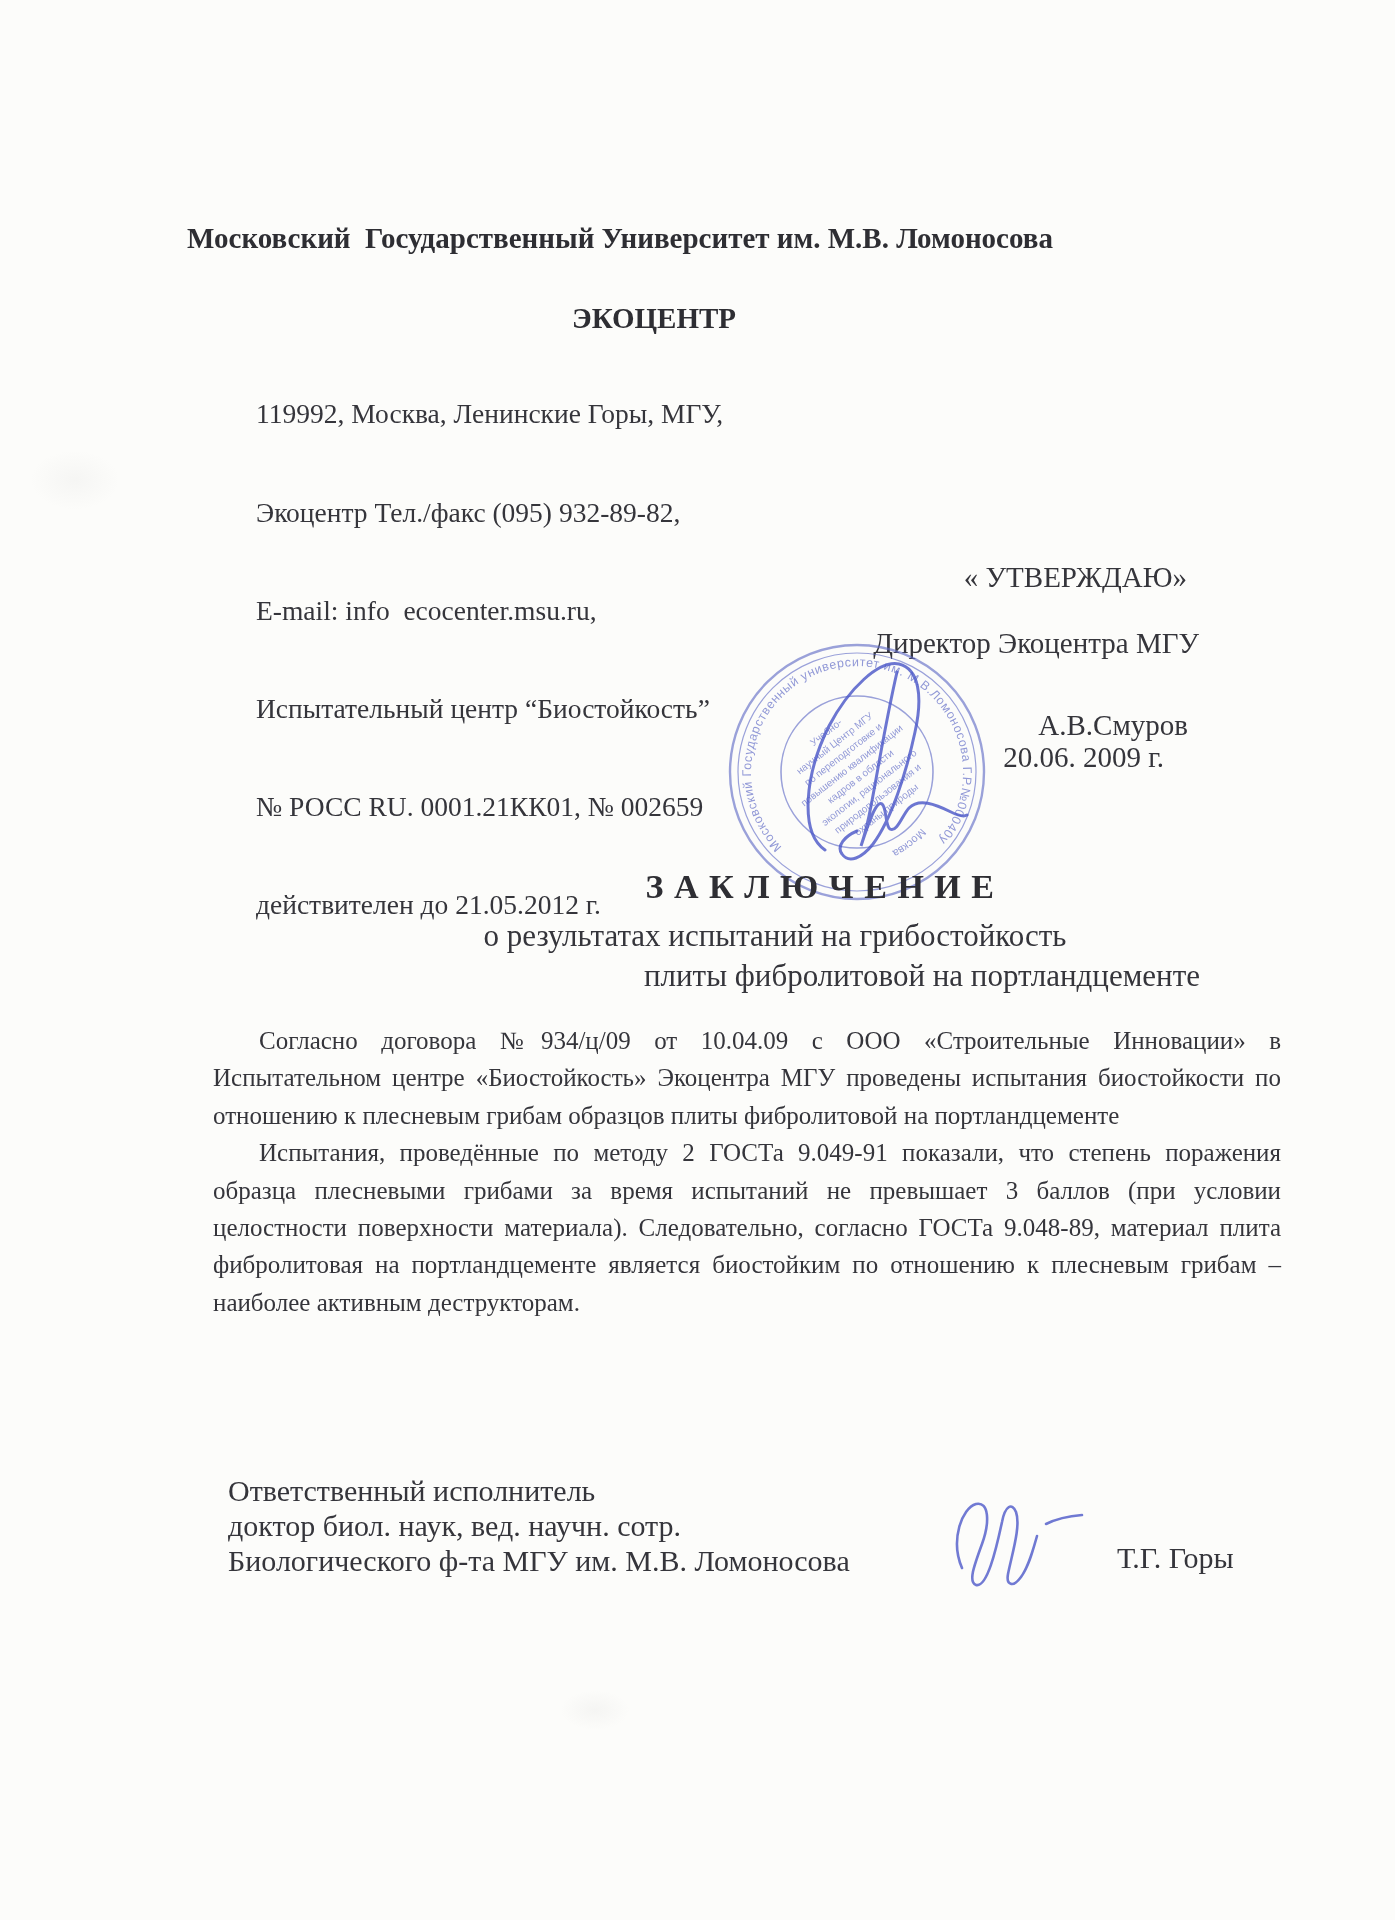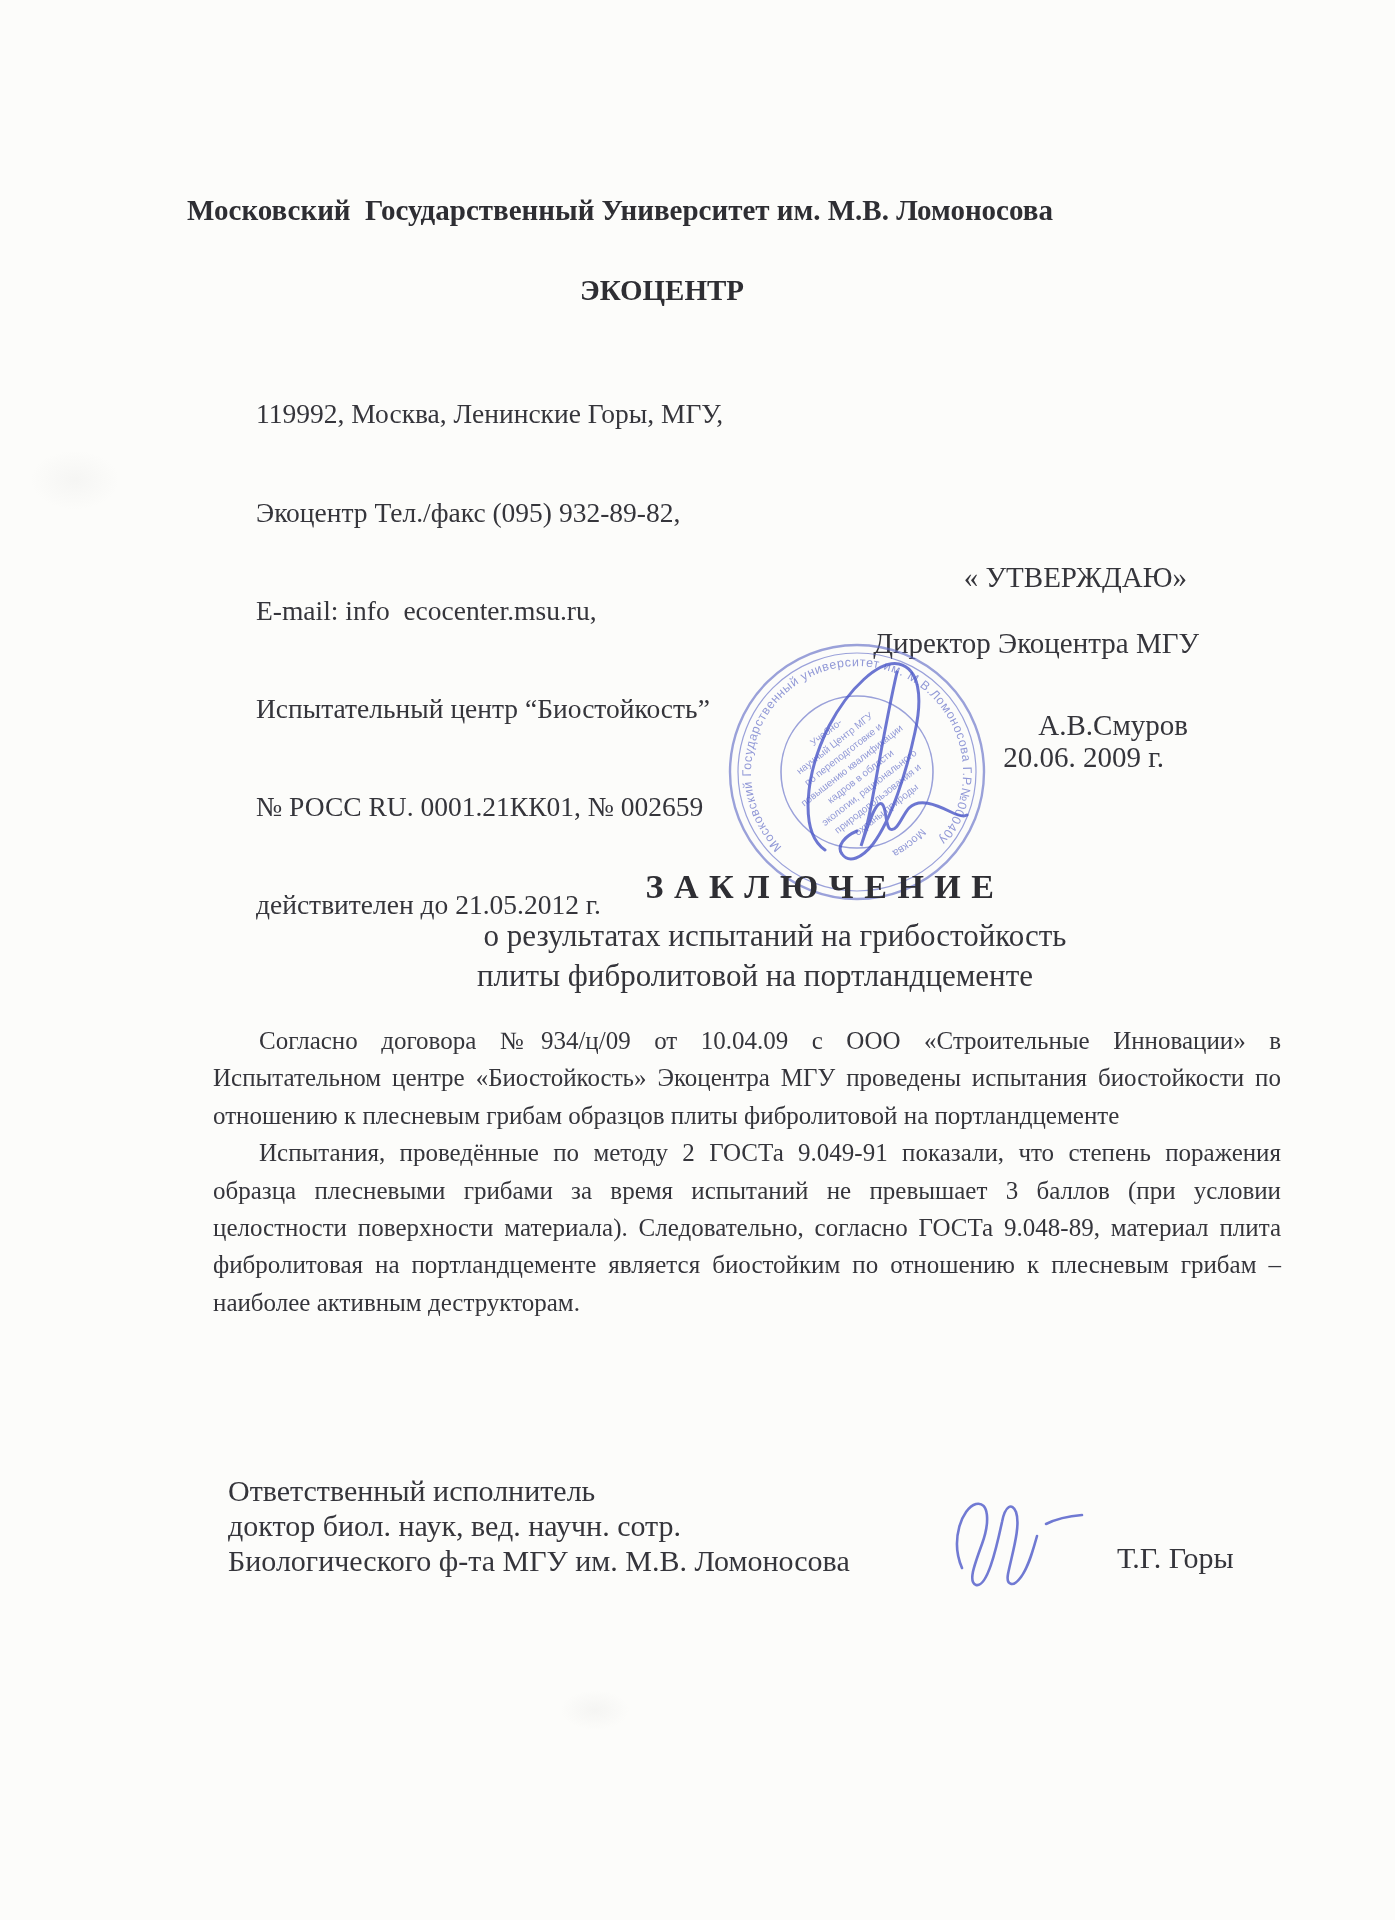--- a/index.html
+++ b/index.html
@@ -6,21 +6,21 @@
   .page{
     position:relative;
     width:1395px;height:1920px;
     margin:0 auto;
     background:#fcfcfa;
     overflow:hidden;
     font-family:"Liberation Serif","DejaVu Serif",serif;
     color:#35353b;
   }
   .abs{position:absolute;}
-  .hdr{font-weight:bold;color:#2e2e33;font-size:29px;text-align:center;white-space:pre-wrap;}
+  .hdr{font-weight:bold;color:#2e2e33;font-size:29px;text-align:center;white-space:pre-wrap;margin-top:28px;}
   .contact{font-size:27.5px;line-height:32.7px;white-space:pre-wrap;}
   .appr{font-size:29px;text-align:right;}
   .doc-title{font-size:34px;font-weight:bold;letter-spacing:1px;text-align:right;color:#2e2e33;}
   .subtitle{font-size:31px;text-align:center;}
   .body-text{font-size:25px;line-height:37.4px;text-align:justify;}
   .body-text p{margin:0;text-indent:46px;}
   .signer{font-size:30px;line-height:35.2px;}
   .yudina{font-size:30px;}
   .smudge{border-radius:50%;pointer-events:none;}
   .sm1{left:30px;top:450px;width:90px;height:60px;background:radial-gradient(ellipse,rgba(160,160,160,.07),transparent 70%);}
@@ -29,21 +29,21 @@
 </style>
 </head>
 <body>
 
 <div class="page">
 
   <div class="abs smudge sm1"></div>
   <div class="abs smudge sm2"></div>
 
   <div class="abs hdr" style="left:0;top:194px;width:1240px;">Московский  Государственный Университет им. М.В. Ломоносова</div>
-  <div class="abs hdr" style="left:12px;top:274px;width:1300px;">ЭКОЦЕНТР</div>
+  <div class="abs hdr" style="left:4px;top:274px;width:1300px;">ЭКОЦЕНТР</div>
 
   <div class="abs contact" style="left:256px;top:333px;width:620px;">
     <div>119992, Москва, Ленинские Горы, МГУ,</div>
     <div>Экоцентр Тел./факс (095) 932-89-82,</div>
     <div>E-mail: info  ecocenter.msu.ru,</div>
     <div>Испытательный центр “Биостойкость”</div>
     <div>№ РОСС RU. 0001.21КК01, № 002659</div>
     <div>действителен до 21.05.2012 г.</div>
   </div>
 
@@ -82,21 +82,21 @@
     </g>
 
     <g stroke="#4d59c9" fill="none" stroke-width="3" stroke-linecap="round" opacity="0.82">
       <path d="M 118 228 C 92 210, 98 152, 122 104 C 142 66, 172 38, 192 42 C 212 47, 216 74, 208 110 C 199 152, 184 198, 166 222 C 155 236, 142 242, 135 232 C 129 224, 138 214, 150 209"></path>
       <path d="M 190 50 C 179 98, 172 142, 164 184 C 161 200, 157 215, 154 224 C 163 196, 170 178, 175 182 C 180 186, 178 204, 183 207 C 190 211, 196 192, 202 186 C 212 176, 228 182, 244 190 C 252 194, 257 195, 260 193"></path>
     </g>
   </svg>
 
   <div class="abs doc-title" style="left:595px;top:868px;width:400px;">З А К Л Ю Ч Е Н И Е</div>
   <div class="abs subtitle" style="left:350px;top:918px;width:850px;">о результатах испытаний на грибостойкость</div>
-  <div class="abs subtitle" style="left:330px;top:958px;width:850px;">плиты фибролитовой на портландцементе</div>
+  <div class="abs subtitle" style="left:350px;top:958px;width:850px;text-align:right;">плиты фибролитовой на портландцементе</div>
 
   <div class="abs body-text" style="left:213px;top:1022px;width:1068px;">
     <p>Согласно договора №934/ц/09 от 10.04.09 с ООО «Строительные Инновации» в Испытательном центре «Биостойкость» Экоцентра МГУ проведены испытания биостойкости по отношению к плесневым грибам образцов плиты фибролитовой на портландцементе</p>
     <p>Испытания, проведённые по методу 2 ГОСТа 9.049-91 показали, что степень поражения образца плесневыми грибами за время испытаний не превышает 3 баллов (при условии целостности поверхности материала). Следовательно, согласно ГОСТа 9.048-89, материал плита фибролитовая на портландцементе является биостойким по отношению к плесневым грибам – наиболее активным деструкторам.</p>
   </div>
 
   <div class="abs signer" style="left:228px;top:1473px;width:900px;">
     <div>Ответственный исполнитель</div>
     <div>доктор биол. наук, вед. научн. сотр.</div>
     <div>Биологического ф-та МГУ им. М.В. Ломоносова</div>

